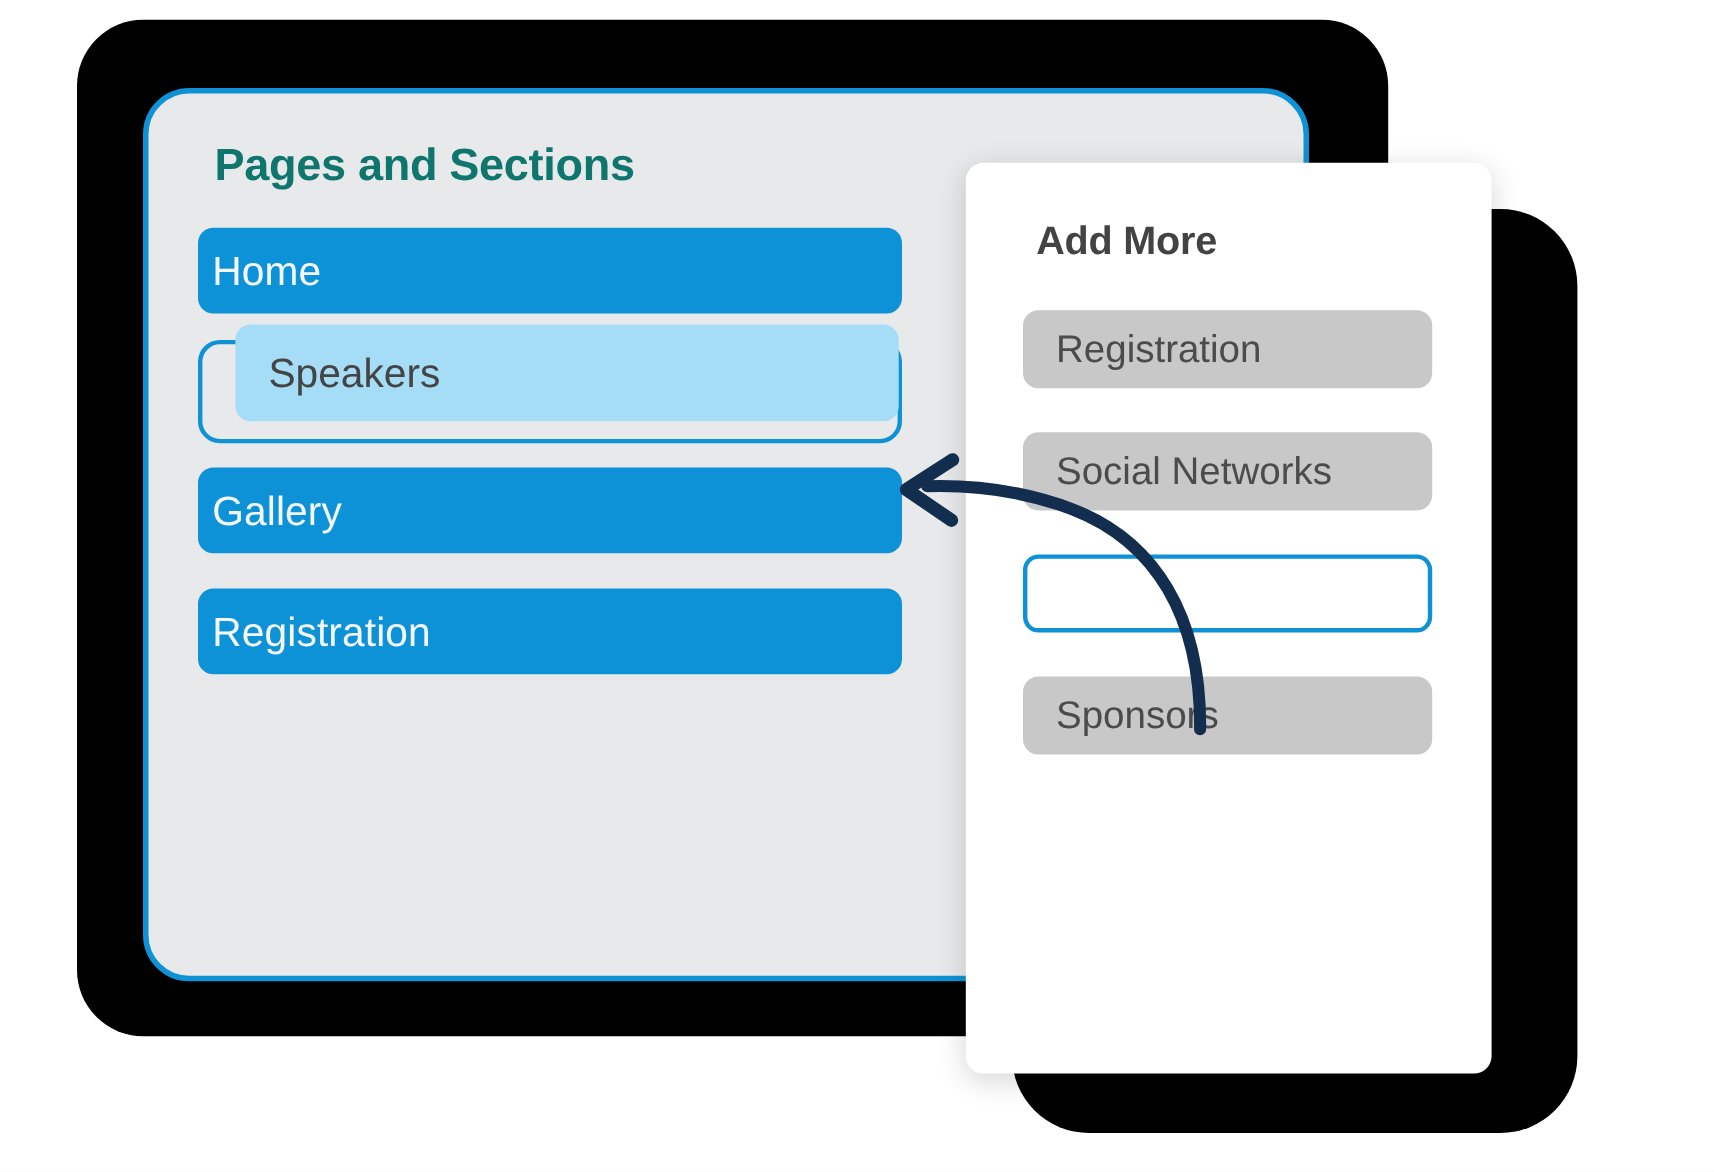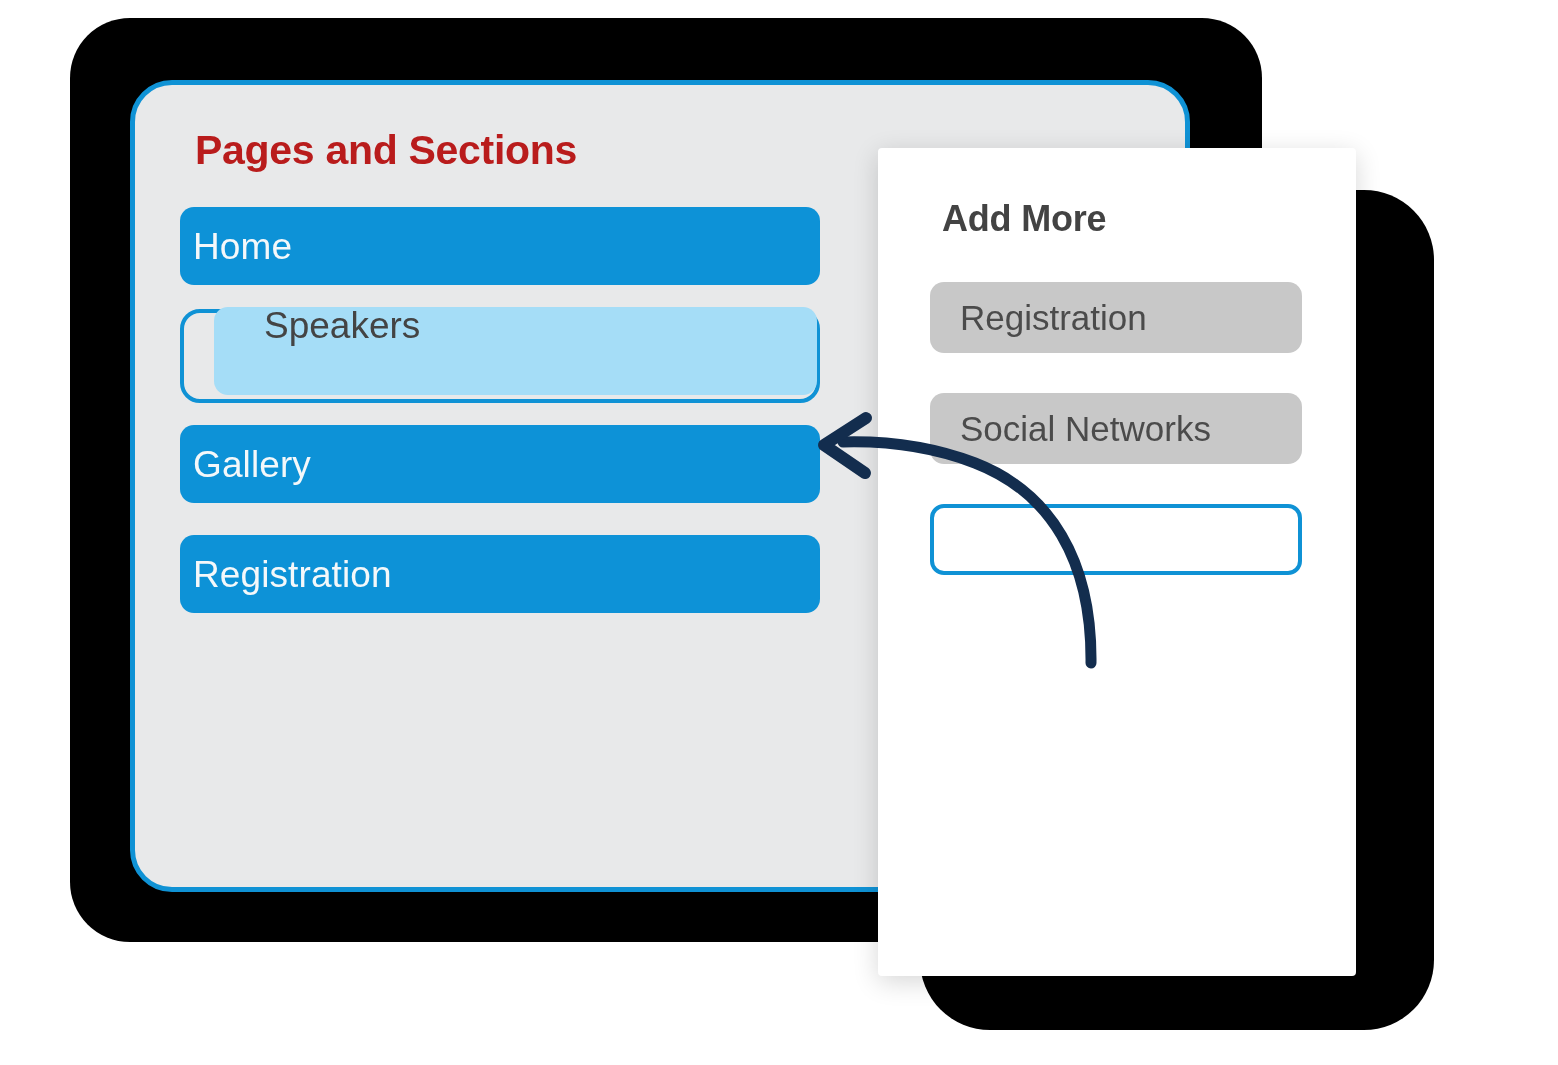--- a/index.html
+++ b/index.html
@@ -53,21 +53,21 @@
     border: 5px solid #0f92d5;
     border-radius: 42px;
   }
 
   #pages-title {
     position: absolute;
     left: 60px;
     top: 42px;
     font-size: 41px;
     font-weight: bold;
-    color: #b91c1c;
+    color: #0f766e;
     letter-spacing: -0.3px;
     white-space: nowrap;
   }
 
   
   .page-list {
     position: absolute;
     left: 45px;
     top: 122px;
     width: 640px;
@@ -106,39 +106,39 @@
   }
   .drag-chip {
     position: absolute;
     left: 30px;
     top: -18px;
     width: 603px;
     height: 88px;
     background: #a5ddf7;
     border-radius: 14px;
     display: flex;
-    box-sizing: border-box;
-    padding-left: 50px;
-    margin-top: 12px;
+    align-items: center;
+    box-sizing: border-box;
+    padding-left: 30px;
   }
   .drag-chip span {
     color: #444444;
     font-size: 37px;
     line-height: 1;
   }
 
   
   #addmore-panel {
     position: absolute;
     left: 878px;
     top: 148px;
     width: 478px;
     height: 828px;
     background: #ffffff;
-    border-radius: 4px;
+    border-radius: 16px;
     box-shadow: 0 6px 26px rgba(0,0,0,0.16);
   }
   #addmore-title {
     position: absolute;
     left: 64px;
     top: 50px;
     font-size: 36px;
     font-weight: bold;
     color: #434343;
     letter-spacing: -0.2px;
@@ -230,20 +230,23 @@
 
 
       <div class="add-chip">
         <span>Social Networks</span>
       </div>
 
       <div class="add-chip empty-slot">
         <span></span>
       </div>
 
+      <div class="add-chip">
+        <span>Sponsors</span>
+      </div>
 
 
     </div>
   </div>
 
   <svg id="arrow-layer" viewBox="0 0 1558 1065">
     <path d="M 1091 663 C 1092 560 1050 492 975 463 C 925 444 880 441 843 442" fill="none" stroke="#132d4e" stroke-width="11" stroke-linecap="round"></path>
     <path d="M 866 418 L 824 445 L 865 473" fill="none" stroke="#132d4e" stroke-width="12" stroke-linecap="round" stroke-linejoin="round"></path>
   </svg>
 

